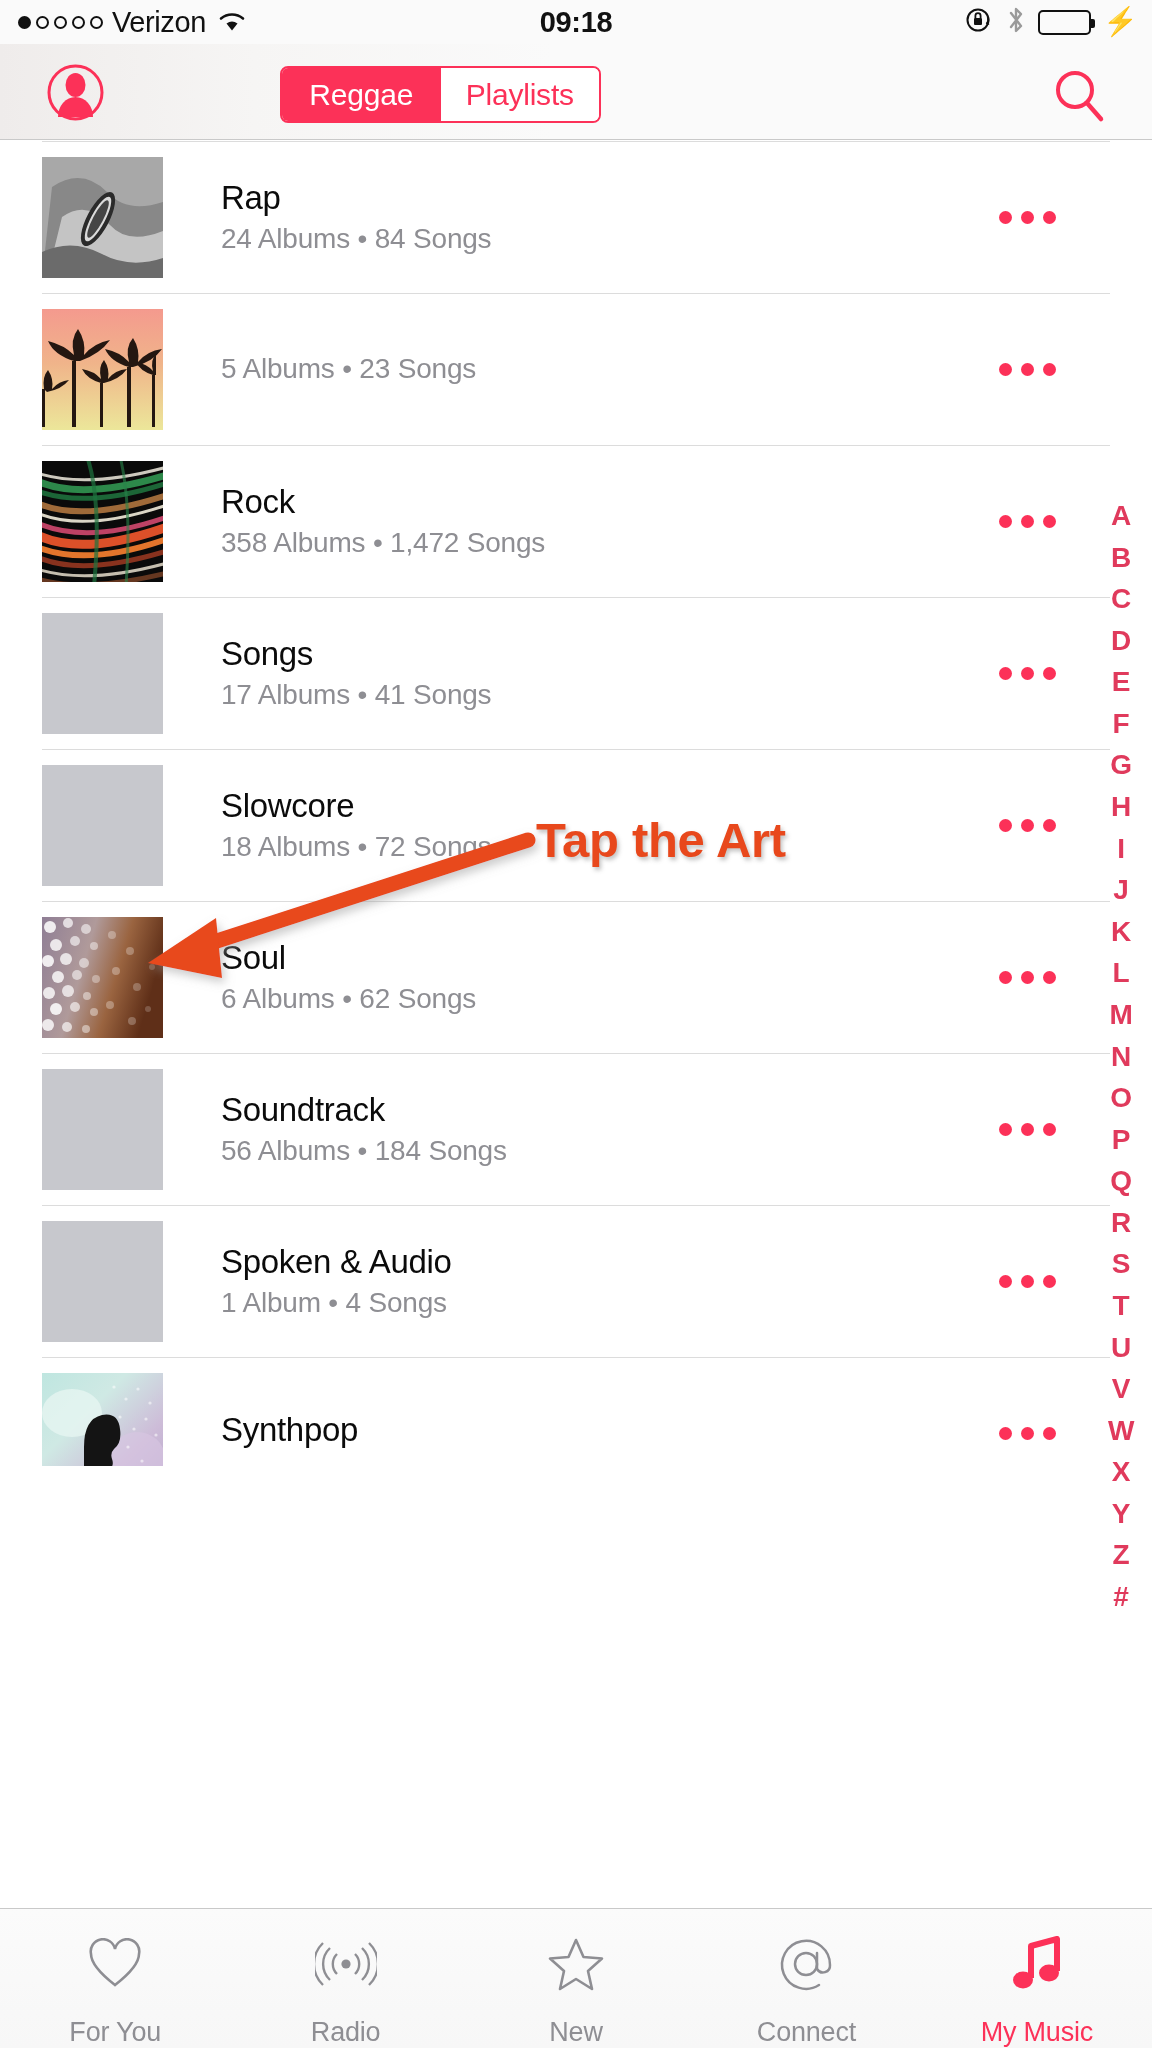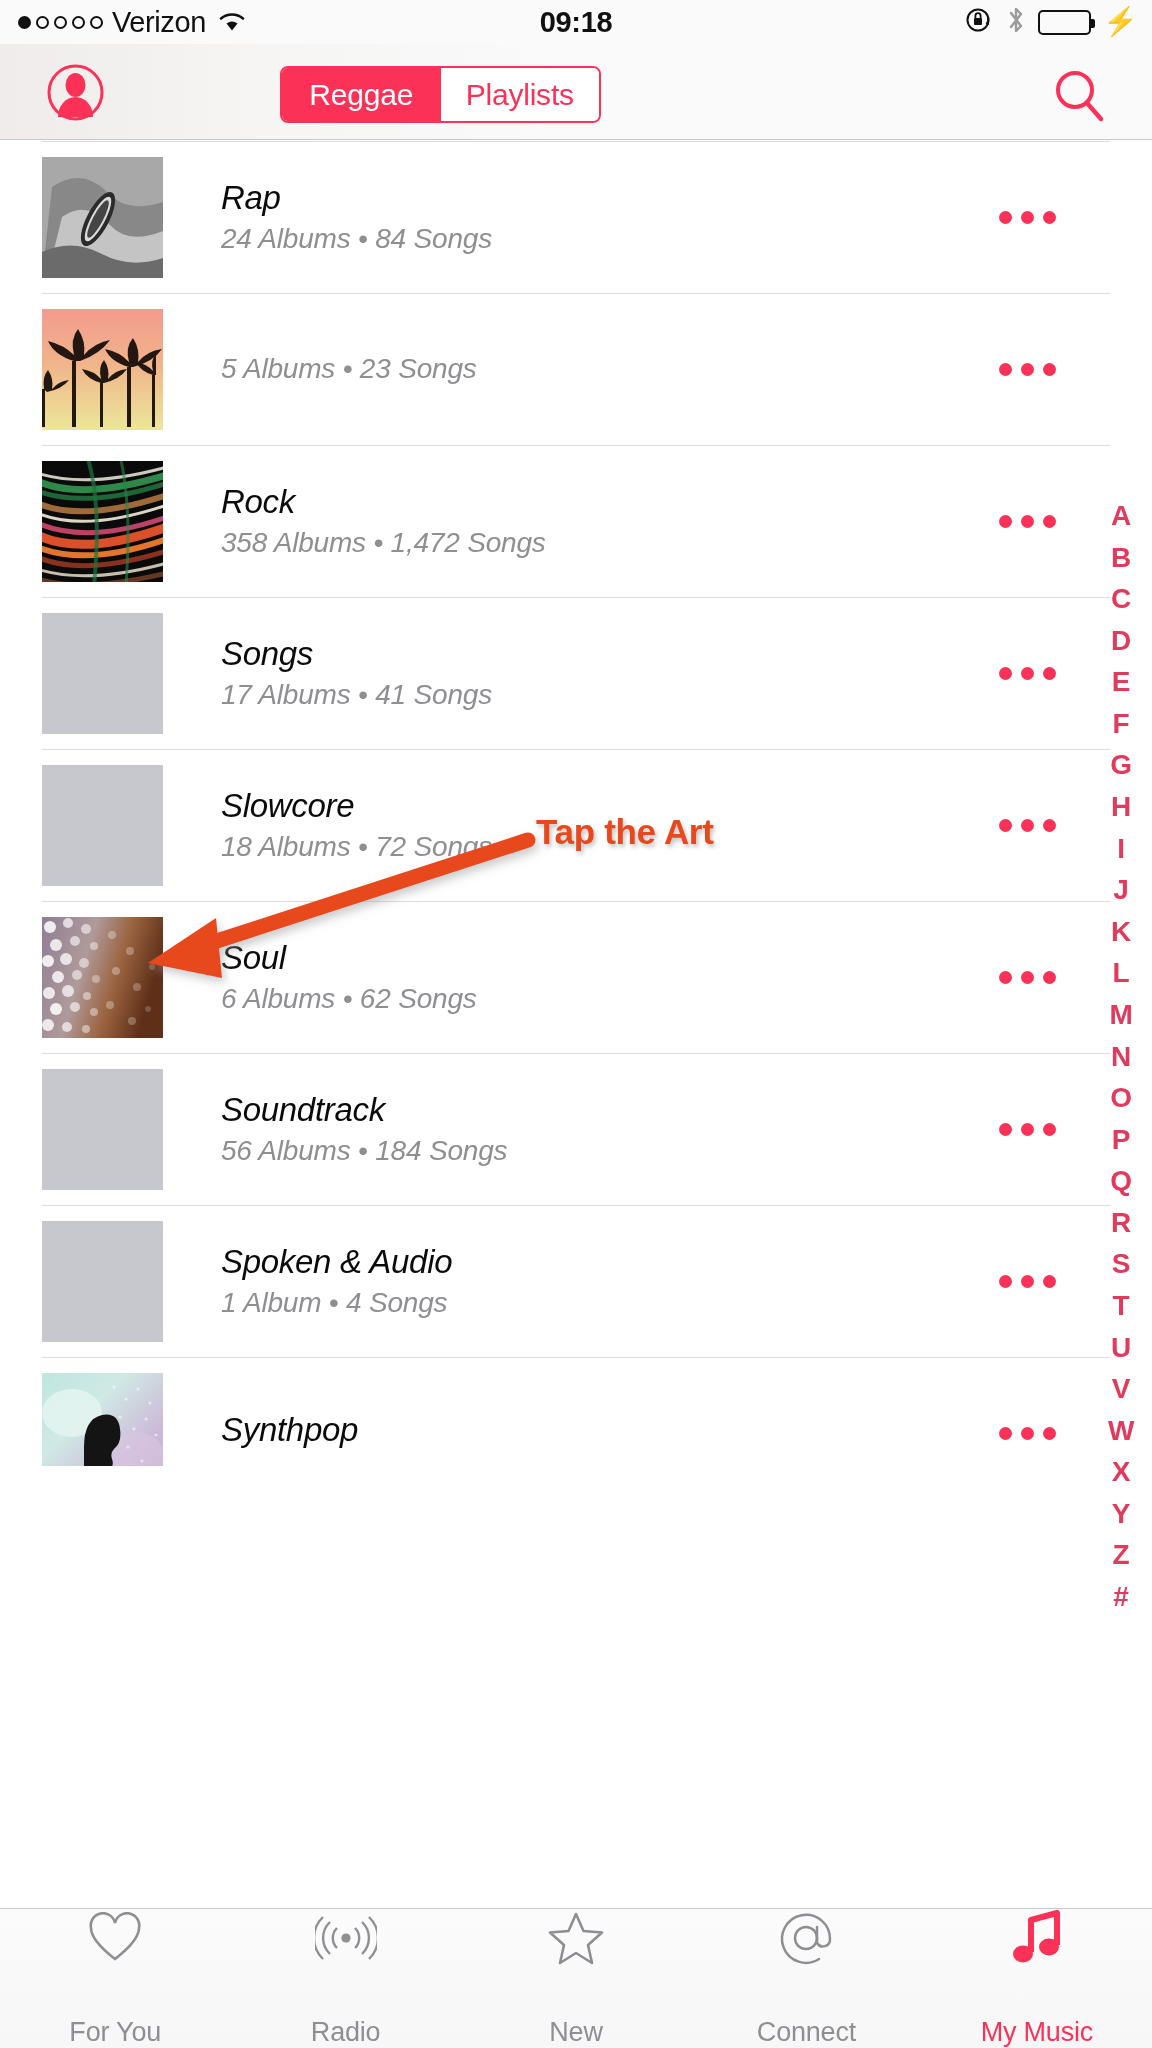--- a/index.html
+++ b/index.html
@@ -56,21 +56,21 @@
   .seg-item.inactive { background:#ffffff; color:#fc3158; }
   .search-icon { position:absolute; right:44px; top:22px; width:58px; height:58px; }
 
   
   .list {
     position:absolute; top:141px; left:0; width:1152px;
     height:1325px; overflow:hidden; background:#ffffff;
   }
   .row {
     position:relative; height:152px; display:flex; align-items:center;
-    padding-left:42px; padding-right:12px;font-style:italic;
+    padding-left:42px; padding-right:12px;
   }
   .row + .row::before,
   .row:first-child::before {
     content:""; position:absolute; top:0; left:42px; right:42px;
     height:1px; background:#dcdcdc;
   }
   .art {
     width:121px; height:121px; flex:none;
     background:#c7c8cd;
     overflow:hidden; position:relative;
@@ -93,36 +93,36 @@
   }
   .index span {
     font-size:28px; font-weight:bold; color:#e03a5c;
     line-height:1.485; letter-spacing:-0.2px;
   }
 
   
   .anno { position:absolute; left:0; top:0; width:1152px; height:2048px; pointer-events:none; z-index:9; }
   .anno-text {
     position:absolute; left:536px; top:812px;
-    font-size:35px; font-weight:bold; color:#e8481c;
+    font-size:49px; font-weight:bold; color:#e8481c;
     letter-spacing:-0.3px; white-space:nowrap;
     text-shadow:2px 3px 4px rgba(120,120,120,0.45);
     z-index:10;
   }
 
   
   .tabbar {
     position:absolute; bottom:0; left:0; width:1152px; height:140px;
     background:linear-gradient(180deg,#fbfbfb 0%,#f7f7f7 100%);
     border-top:1px solid #c9c9c9;
     display:flex; z-index:12;
   }
   .tab {
     flex:1; display:flex; flex-direction:column;
-    align-items:center; justify-content:space-between; gap:24px;
+    align-items:center; justify-content:flex-end; gap:24px;
   }
   .tab-ico { height:58px; display:flex; align-items:center; justify-content:center; }
   .tab-label { font-size:27px; color:#8e8e93; letter-spacing:-0.2px; }
   .tab.active .tab-label { color:#fc3158; }
 </style>
 </head>
 <body>
 
 <div id="app">
 

